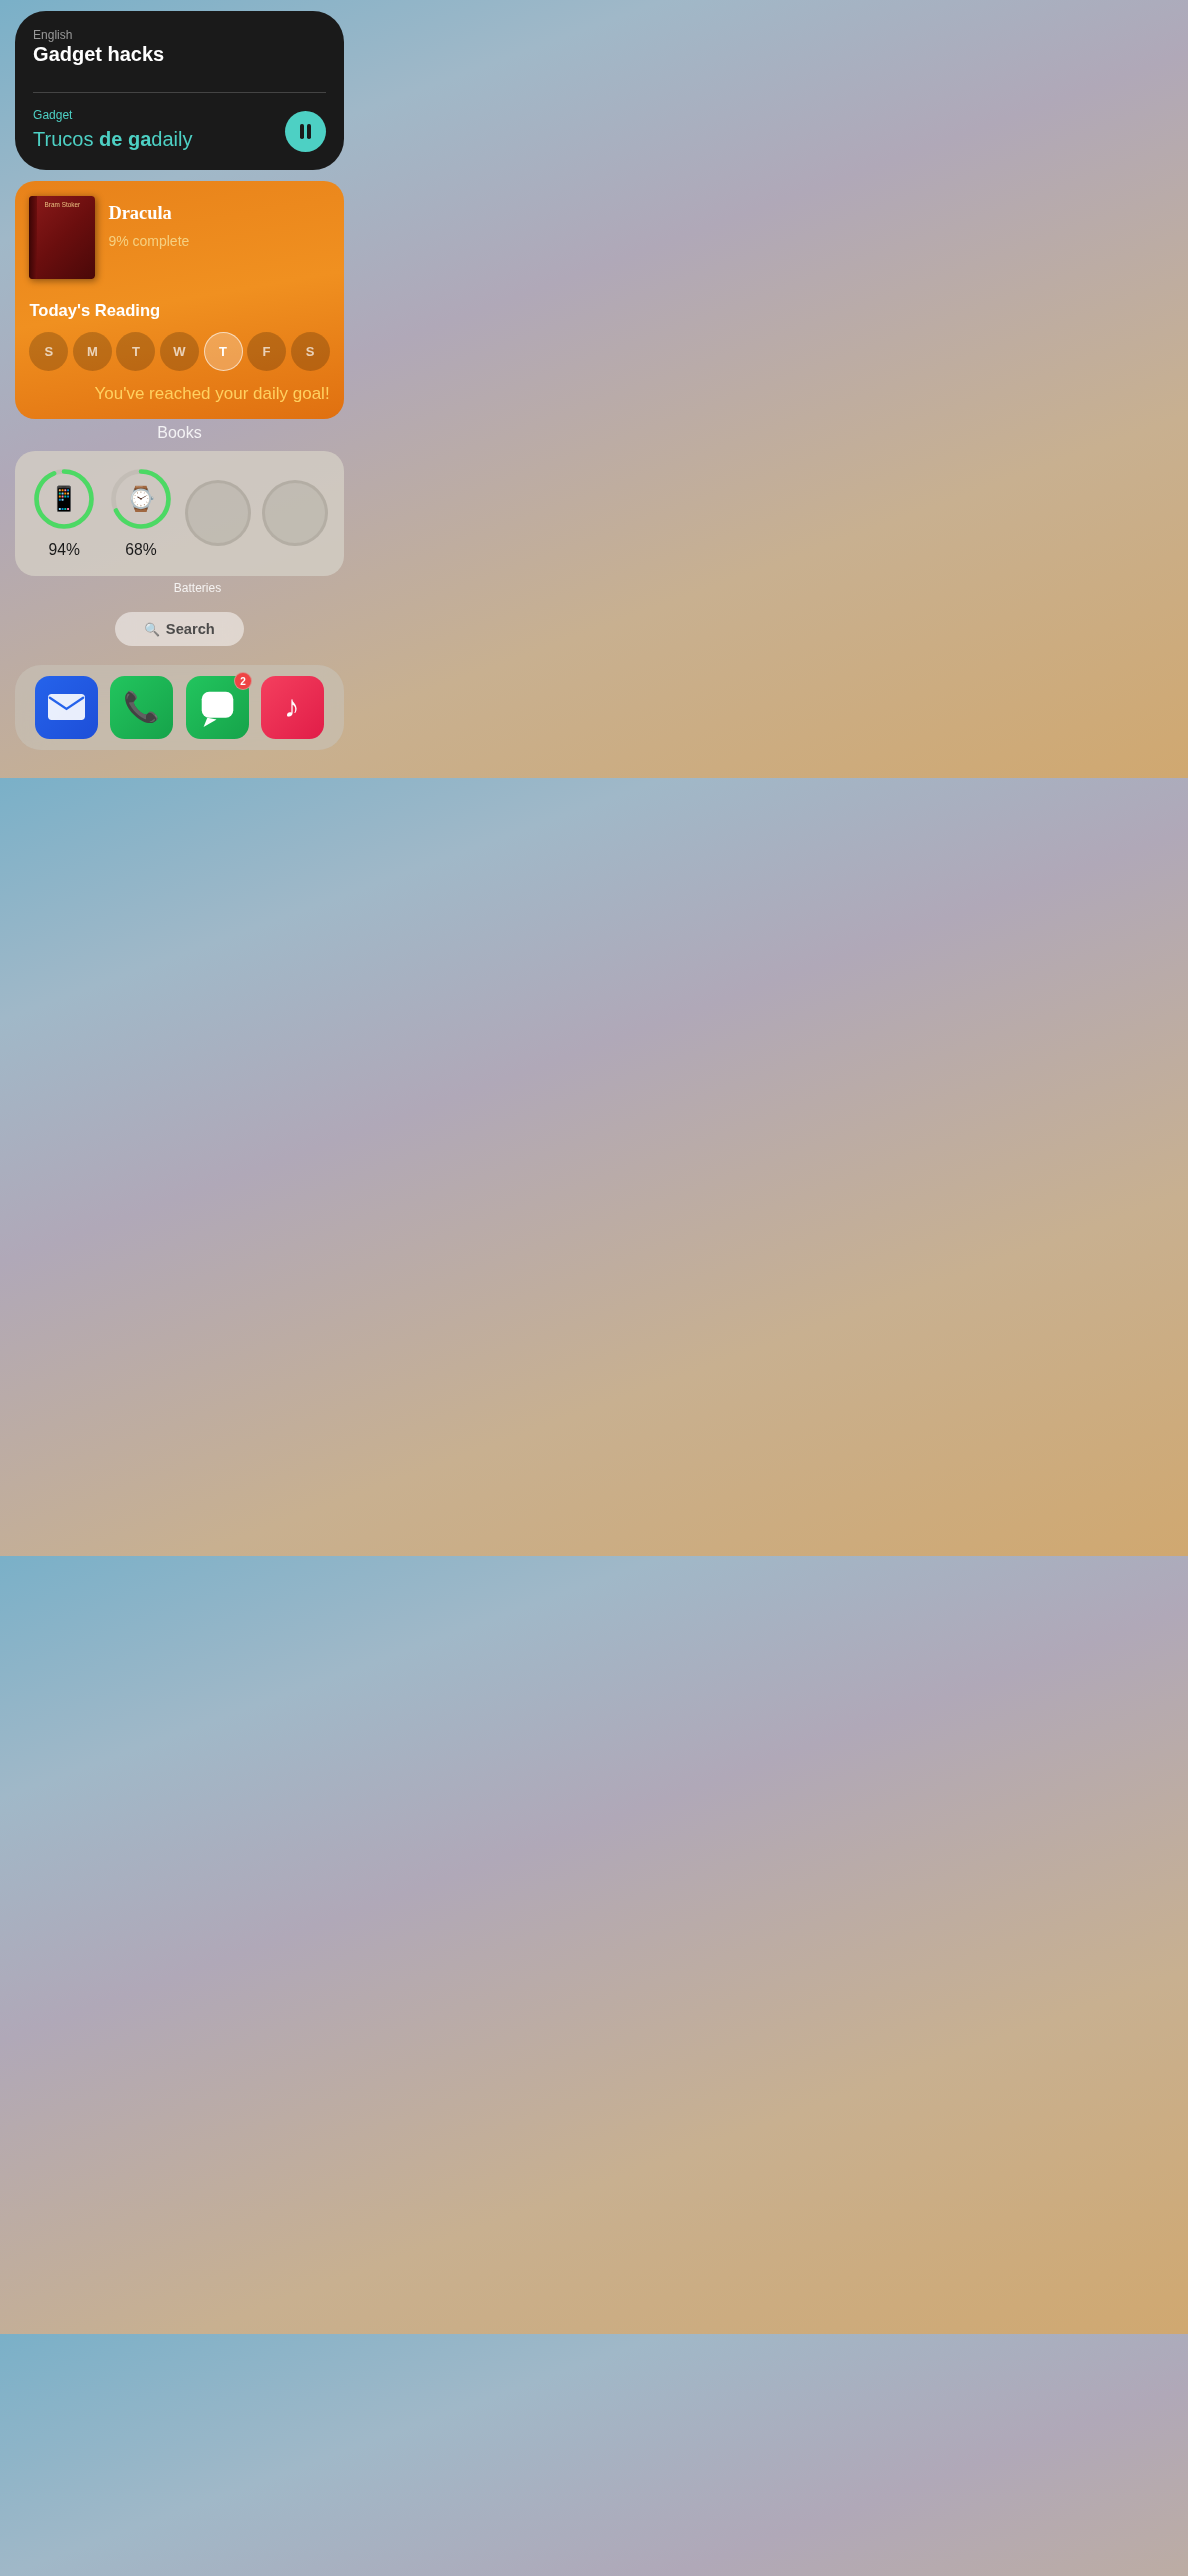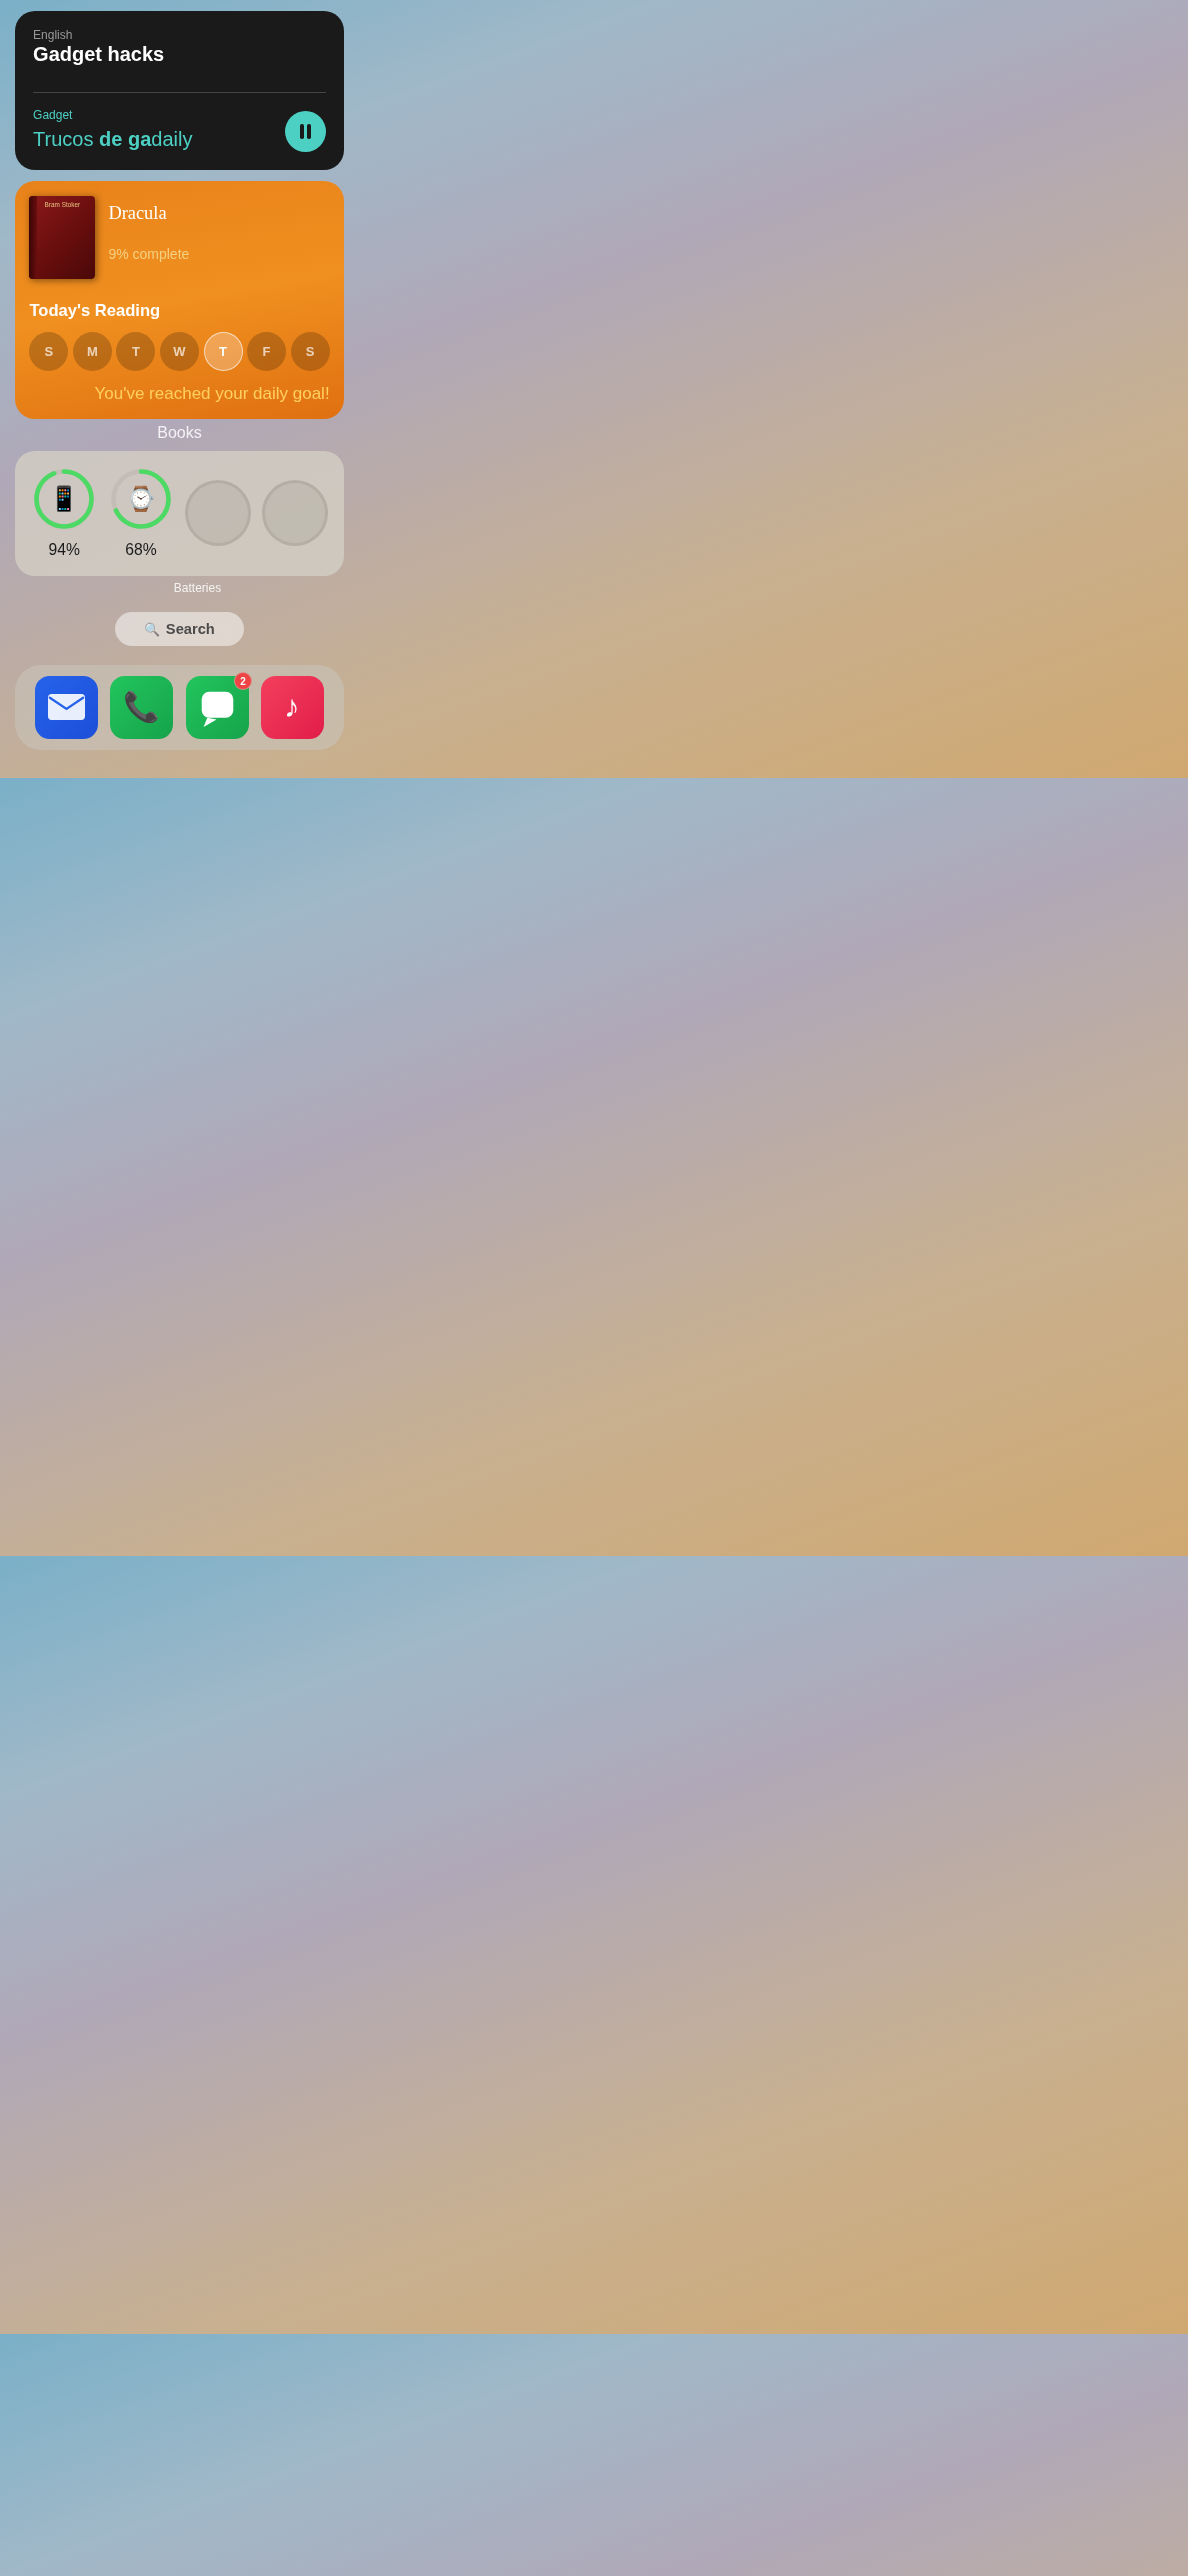--- a/index.html
+++ b/index.html
@@ -10,21 +10,21 @@
       min-height: 778px;
       font-family: -apple-system, BlinkMacSystemFont, 'SF Pro Display', 'Helvetica Neue', sans-serif;
       background: linear-gradient(160deg, #7ab0c8 0%, #a0b8c8 20%, #b0a8b8 40%, #c8b090 70%, #d0a870 100%);
       position: relative;
       overflow-x: hidden;
     }
 
     
     .translation-widget {
       background: #1a1a1a;
-      border-radius: 20px;
+      border-radius: 31px;
       margin: 11px 14.7px 0 14.7px;
       padding: 16.6px 18.4px 18.4px 18.4px;
       position: relative;
     }
 
     .translation-source-lang {
       color: #999;
       font-size: 12px;
       font-weight: 500;
       margin-bottom: 1.8px;
@@ -135,23 +135,23 @@
     }
 
     .book-info {
       flex: 1;
       padding-top: 7.4px;
     }
 
     .book-title {
       color: #fff;
       font-size: 18.4px;
-      font-weight: 400;
+      font-weight: 700;
       font-family: Georgia, serif;
-      margin-bottom: 22px;
+      margin-bottom: 9px;
     }
 
     .book-progress {
       color: #f5d080;
       font-size: 14px;
     }
 
     .books-reading-section {
       padding: 9.2px 14.7px 14.7px 14.7px;
     }

